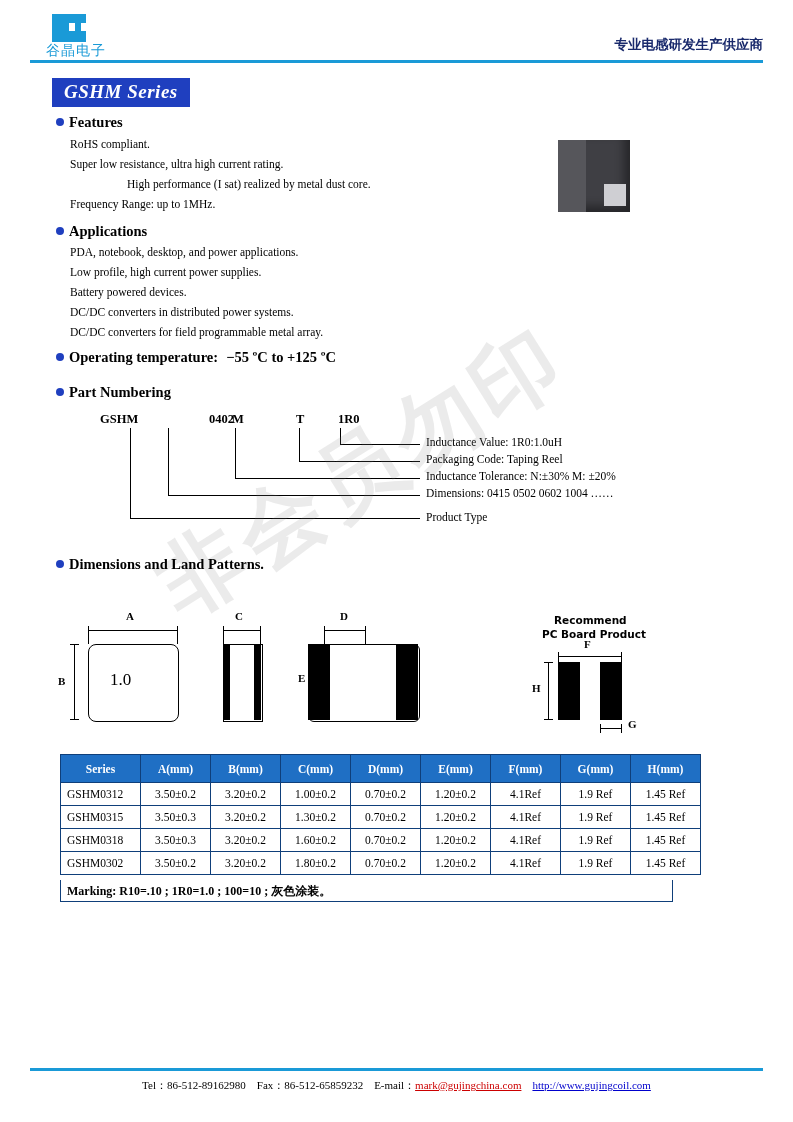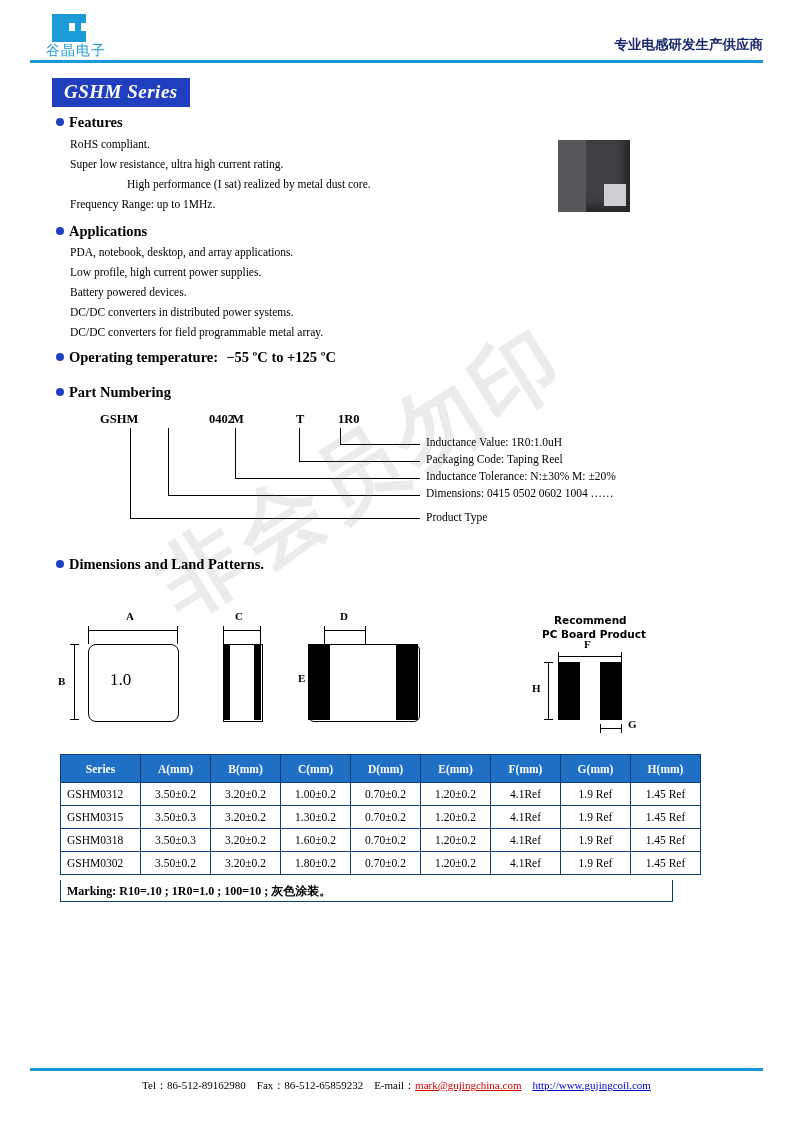--- a/index.html
+++ b/index.html
@@ -294,21 +294,21 @@
   <div class="photo">
     <div class="ind-b">
       <div class="side"></div>
       <div class="pad"></div>
     </div>
   </div>
 
   <div class="bullet-head" style="left:56px; top:223px;">
     <span class="dot"></span><span>Applications</span>
   </div>
-  <div class="body-line" style="left:70px; top:246px;">PDA, notebook, desktop, and array applications.</div>
+  <div class="body-line" style="left:70px; top:246px;">PDA, notebook, desktop, and power applications.</div>
   <div class="body-line" style="left:70px; top:266px;">Low profile, high current power supplies.</div>
   <div class="body-line" style="left:70px; top:286px;">Battery powered devices.</div>
   <div class="body-line" style="left:70px; top:306px;">DC/DC converters in distributed power systems.</div>
   <div class="body-line" style="left:70px; top:326px;">DC/DC converters for field programmable metal array.</div>
 
   <div class="bullet-head" style="left:56px; top:349px; font-size:14.5px;">
     <span class="dot"></span><span>Operating  temperature:</span><span style="margin-left:8px;">−55 ºC to +125 ºC</span>
   </div>
 
   <div class="bullet-head" style="left:56px; top:384px;">

